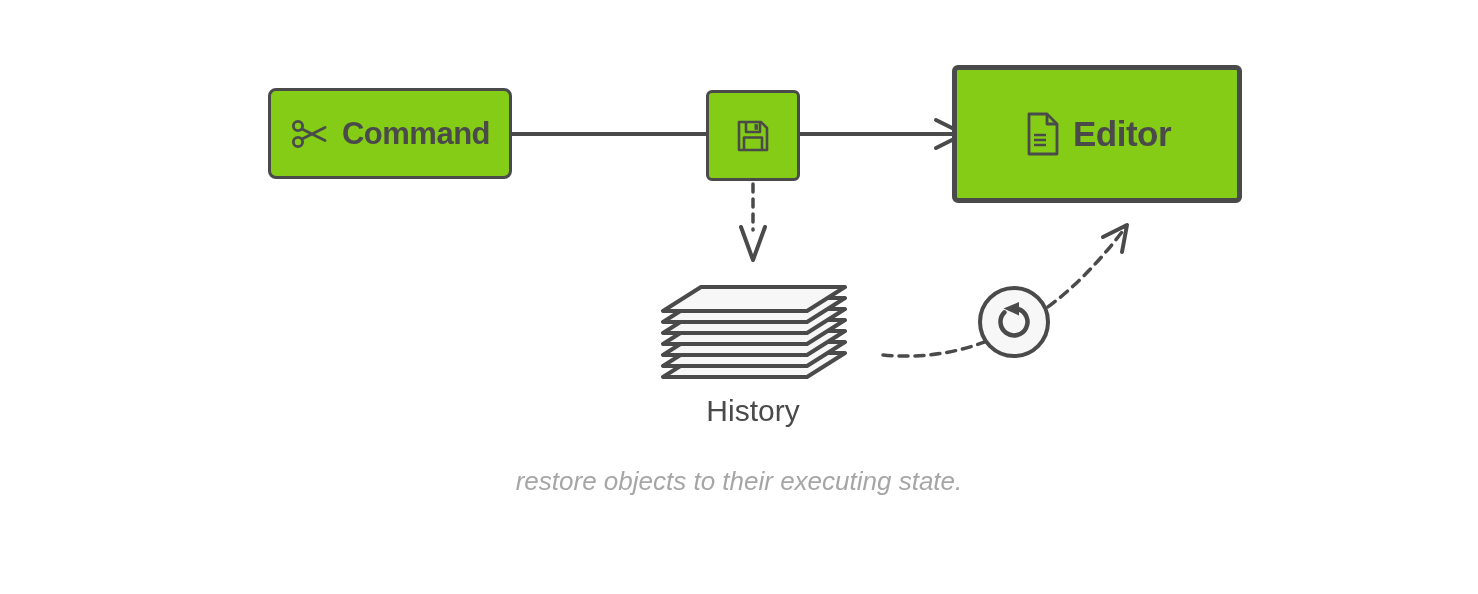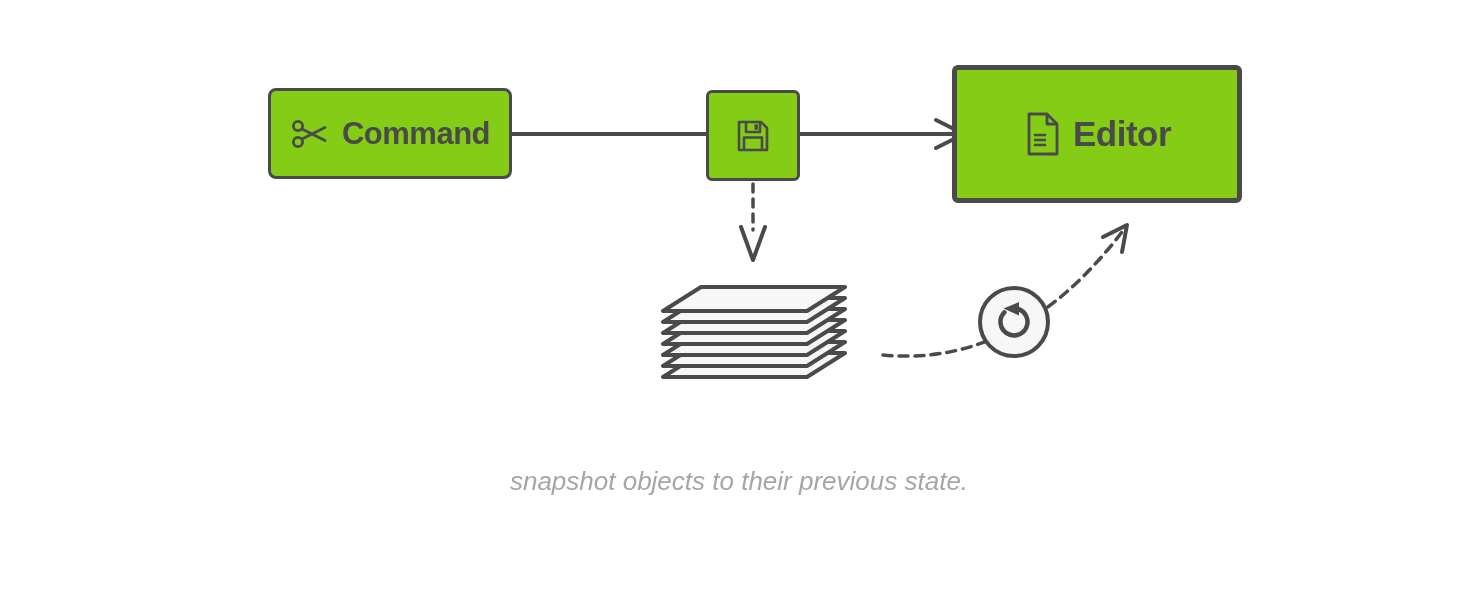--- a/index.html
+++ b/index.html
@@ -118,18 +118,19 @@
     <svg width="38" height="46" viewBox="0 0 38 46" fill="none" stroke="#4a4a4a" stroke-width="2.8" stroke-linejoin="round">
       <path d="M6 3 H24 L34 13 V43 H6 Z"></path>
       <path d="M24 3 V13 H34"></path>
       <line x1="11" y1="24" x2="23" y2="24" stroke-width="2.5"></line>
       <line x1="11" y1="29" x2="23" y2="29" stroke-width="2.5"></line>
       <line x1="11" y1="34" x2="23" y2="34" stroke-width="2.5"></line>
     </svg>
     <span class="node-label">Editor</span>
   </div>
 
+  <div class="shape-label label-history">History</div>
 
   <div class="caption">
-    <div>snapshot objects to their previous state.</div>
+    <div>restore objects to their executing state.</div>
   </div>
 
 </div>
 
 </body></html>

